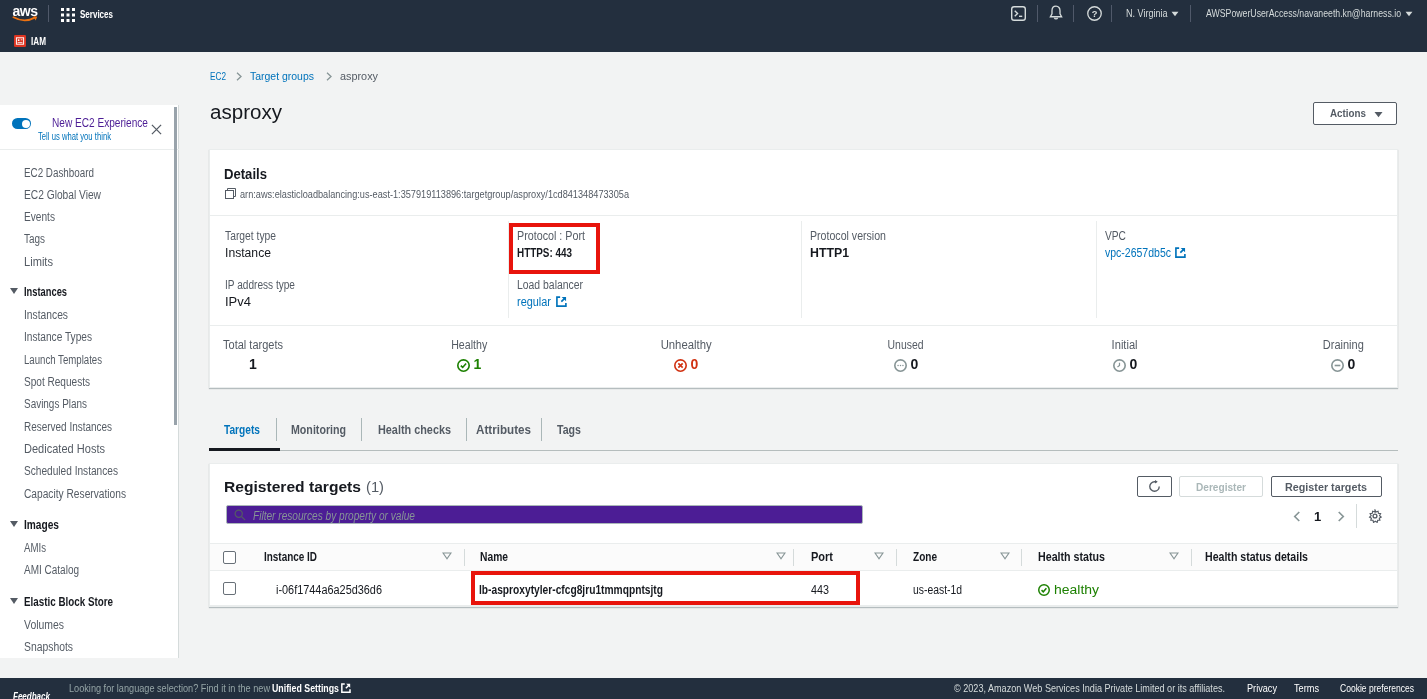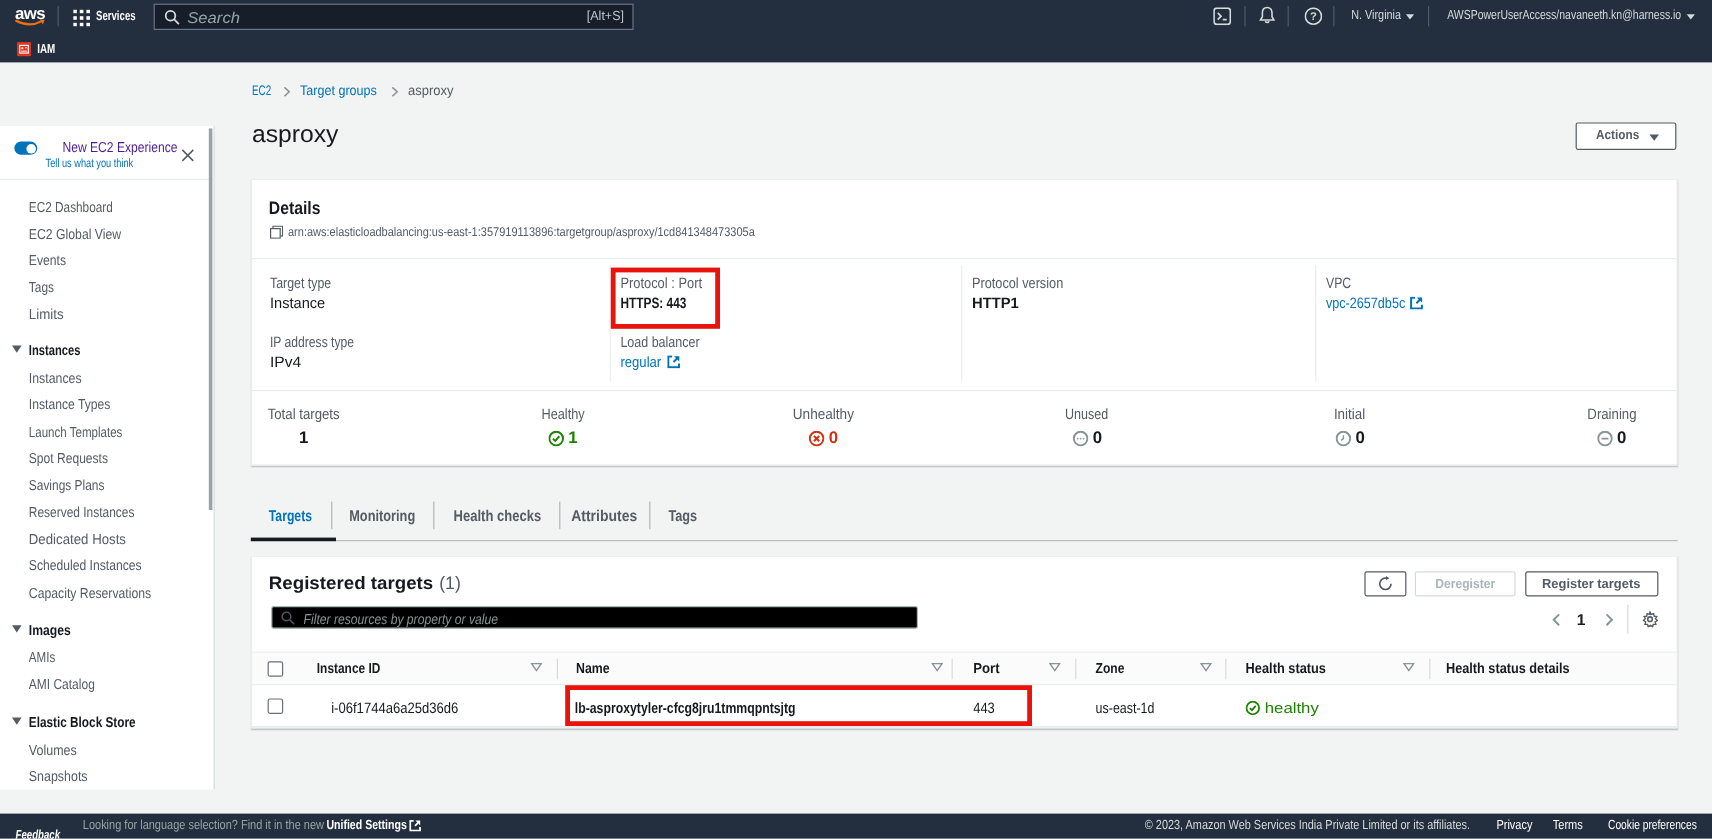--- a/index.html
+++ b/index.html
@@ -64,28 +64,20 @@
         <rect x="11" y="0" width="3" height="3"></rect>
       <rect x="0" y="5.5" width="3" height="3"></rect>
         <rect x="5.5" y="5.5" width="3" height="3"></rect>
         <rect x="11" y="5.5" width="3" height="3"></rect>
       <rect x="0" y="11" width="3" height="3"></rect>
         <rect x="5.5" y="11" width="3" height="3"></rect>
         <rect x="11" y="11" width="3" height="3"></rect>
     </g>
   </svg>
   <div class="abs" style="left:80px;top:8px;color:#fff;font-size:11px;font-weight:700;"><span class="fit" style="--tw: 33; transform: scaleX(0.72903);">Services</span></div>
-  <div class="searchbox">
-    <svg class="abs" style="left:8px;top:4px" width="13" height="13" viewBox="0 0 14 14">
-      <circle cx="5.5" cy="5.5" r="4.3" fill="none" stroke="#d5dbdb" stroke-width="1.6"></circle>
-      <line x1="8.8" y1="8.8" x2="13" y2="13" stroke="#d5dbdb" stroke-width="1.6"></line>
-    </svg>
-    <div class="abs" style="left:27px;top:3px;font-style:italic;font-size:13px;color:#95a5a6;"><span class="fit" style="--tw: 44; transform: scaleX(1.06788);">Search</span></div>
-    <div class="abs" style="left:360px;top:4px;font-size:11px;color:#bfc6ce;"><span class="fit" style="--tw: 31; transform: scaleX(0.947469);">[Alt+S]</span></div>
-  </div>
   <svg class="abs" style="left:1011px;top:6px" width="15" height="15" viewBox="0 0 16 16">
     <rect x="0.75" y="0.75" width="14.5" height="14.5" rx="2.5" fill="none" stroke="#d5dbdb" stroke-width="1.5"></rect>
     <path d="M4 5 L7 8 L4 11" fill="none" stroke="#d5dbdb" stroke-width="1.5"></path>
     <line x1="8.5" y1="11" x2="12" y2="11" stroke="#d5dbdb" stroke-width="1.5"></line>
   </svg>
   <div class="tb-divider" style="left:1037px;"></div>
   <svg class="abs" style="left:1049px;top:5px" width="14" height="16" viewBox="0 0 15 17">
     <path d="M7.5 1.2 C 4.8 1.2 3.2 3.3 3.2 6 L3.2 9.5 L1.5 12.5 L13.5 12.5 L11.8 9.5 L11.8 6 C11.8 3.3 10.2 1.2 7.5 1.2 Z" fill="none" stroke="#d5dbdb" stroke-width="1.4"></path>
     <path d="M5.8 13.5 A 1.8 1.8 0 0 0 9.2 13.5" fill="none" stroke="#d5dbdb" stroke-width="1.4"></path>
   </svg>
@@ -276,21 +268,21 @@
   <svg style="margin-top:3px" width="13" height="13" viewBox="0 0 16 16">
     <path d="M13.8 8 A 5.8 5.8 0 1 1 8 2.2 L 10.5 2.2" fill="none" stroke="#545b64" stroke-width="1.7"></path>
     <path d="M8.6 0 L12 2.2 L8.6 4.4 Z" fill="#545b64"></path>
   </svg>
 </div>
 <div class="btn btn-dis" style="left:1179px;top:476px;width:84px;height:21px;"></div>
 <div class="abs" style="left:1196px;top:481px;font-size:11px;font-weight:700;color:#aab7b8;"><span class="fit" style="--tw: 50; transform: scaleX(0.918748);">Deregister</span></div>
 <div class="btn" style="left:1271px;top:476px;width:111px;height:21px;"></div>
 <div class="abs" style="left:1285px;top:481px;font-size:11px;font-weight:700;color:#545b64;"><span class="fit" style="--tw: 82; transform: scaleX(0.978922);">Register targets</span></div>
 
-<div class="abs" style="left:226px;top:505px;width:539px;height:19px;border:1px solid #aab7b8;border-radius:2px;background:#000000;">
+<div class="abs" style="left:226px;top:505px;width:637px;height:19px;border:1px solid #aab7b8;border-radius:2px;background:#4c1d95;">
   <svg class="abs" style="left:7px;top:3px" width="12" height="12" viewBox="0 0 14 14">
     <circle cx="5.5" cy="5.5" r="4.2" fill="none" stroke="#545b64" stroke-width="1.4"></circle>
     <line x1="8.7" y1="8.7" x2="13" y2="13" stroke="#545b64" stroke-width="1.4"></line>
   </svg>
   <div class="abs" style="left:26px;top:3px;font-size:12px;font-style:italic;color:#879596;"><span class="fit" style="--tw: 162; transform: scaleX(0.843407);">Filter resources by property or value</span></div>
 </div>
 
 <svg class="abs" style="left:1292px;top:511px" width="10" height="11" viewBox="0 0 11 12">
     <path d="M8 1 L3 6 L8 11" fill="none" stroke="#879596" stroke-width="1.8"></path>
   </svg>

